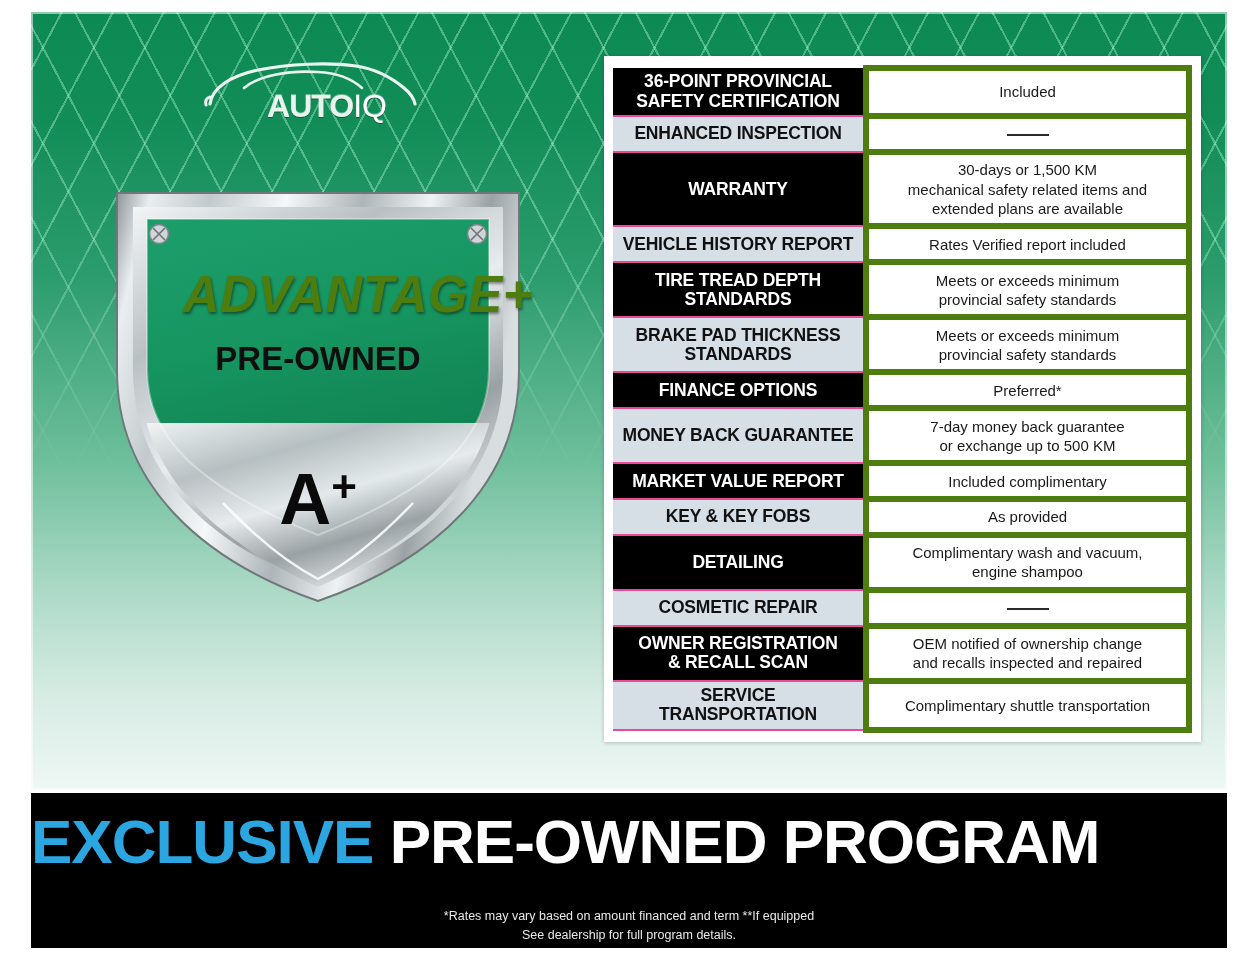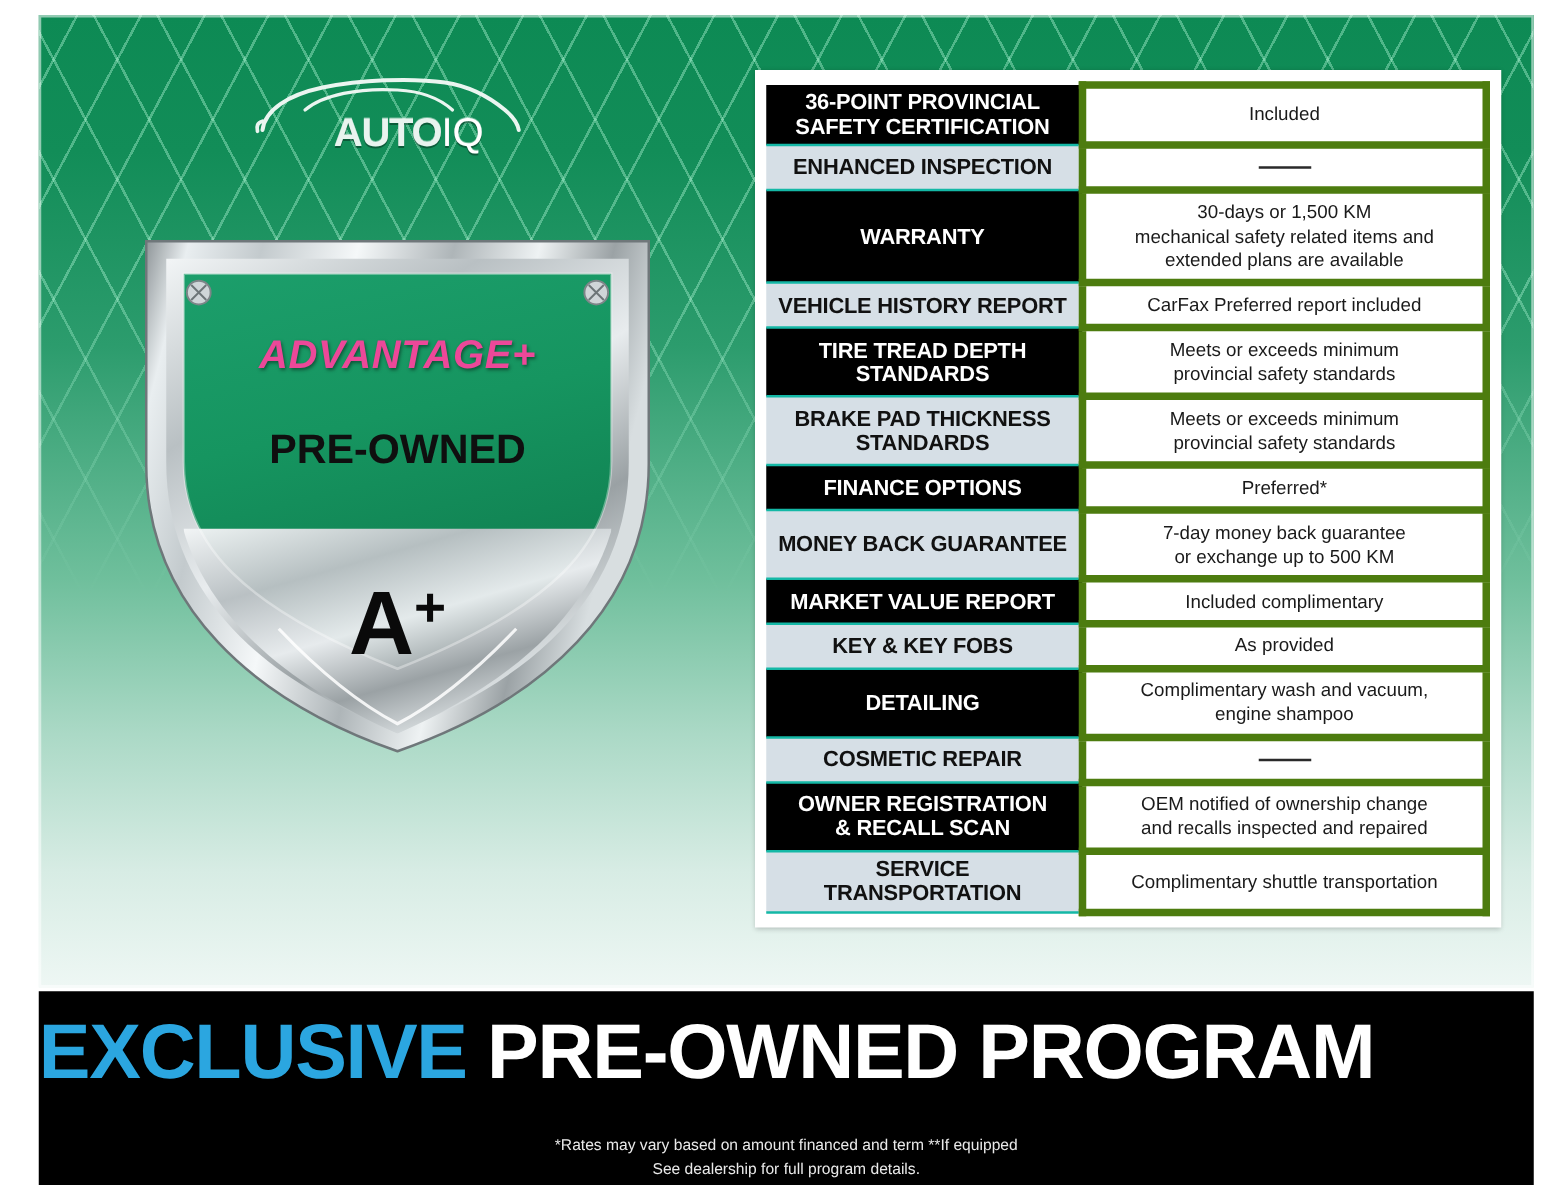--- a/index.html
+++ b/index.html
@@ -98,26 +98,26 @@
     left: 103px;
     top: 173px;
     width: 430px;
     height: 432px;
   }
   .shield-svg { width: 430px; height: 432px; display:block; }
 
   .shield-text-adv {
     position: absolute;
     left: 0; top: 92px; width: 430px;
-    text-align: center;
-    font-size: 32px;
+    text-align: right;
+    font-size: 51px;
     font-weight: 700;
     font-style: italic;
     letter-spacing: 0.5px;
-    color: #ec4899;
+    color: #4d7c0f;
     text-shadow: 1px 2px 3px rgba(0,0,0,0.45);
     font-family: "Liberation Sans", sans-serif;
   }
   .shield-text-po {
     position: absolute;
     left: 0; top: 168px; width: 430px;
     text-align: center;
     font-size: 33px;
     font-weight: 700;
     line-height: 1.07;
@@ -158,21 +158,21 @@
 
   td.lbl {
     width: 253px;
     text-align: center;
     font-size: 17.5px;
     font-weight: 700;
     line-height: 1.1;
     letter-spacing: -0.2px;
     padding: 4px 6px;
     font-family: "Liberation Sans", sans-serif;
-    border-bottom: 2px solid #14b8a6;
+    border-bottom: 2px solid #ec4899;
   }
   tr.dark td.lbl  { background: #000000; color: #ffffff; }
   tr.light td.lbl { background: #d6dfe6; color: #111111; }
 
   td.val {
     text-align: center;
     font-size: 15px;
     line-height: 1.28;
     color: #1a1a1a;
     background: #ffffff;
@@ -317,21 +317,21 @@
           <tr class="light">
             <td class="lbl">ENHANCED INSPECTION</td>
             <td class="val"><span class="dash"></span></td>
           </tr>
           <tr class="dark">
             <td class="lbl">WARRANTY</td>
             <td class="val">30-days or 1,500 KM<br>mechanical safety related items and<br>extended plans are available</td>
           </tr>
           <tr class="light">
             <td class="lbl">VEHICLE HISTORY REPORT</td>
-            <td class="val">CarFax Preferred report included</td>
+            <td class="val">Rates Verified report included</td>
           </tr>
           <tr class="dark">
             <td class="lbl">TIRE TREAD DEPTH<br>STANDARDS</td>
             <td class="val">Meets or exceeds minimum<br>provincial safety standards</td>
           </tr>
           <tr class="light">
             <td class="lbl">BRAKE PAD THICKNESS<br>STANDARDS</td>
             <td class="val">Meets or exceeds minimum<br>provincial safety standards</td>
           </tr>
           <tr class="dark">

